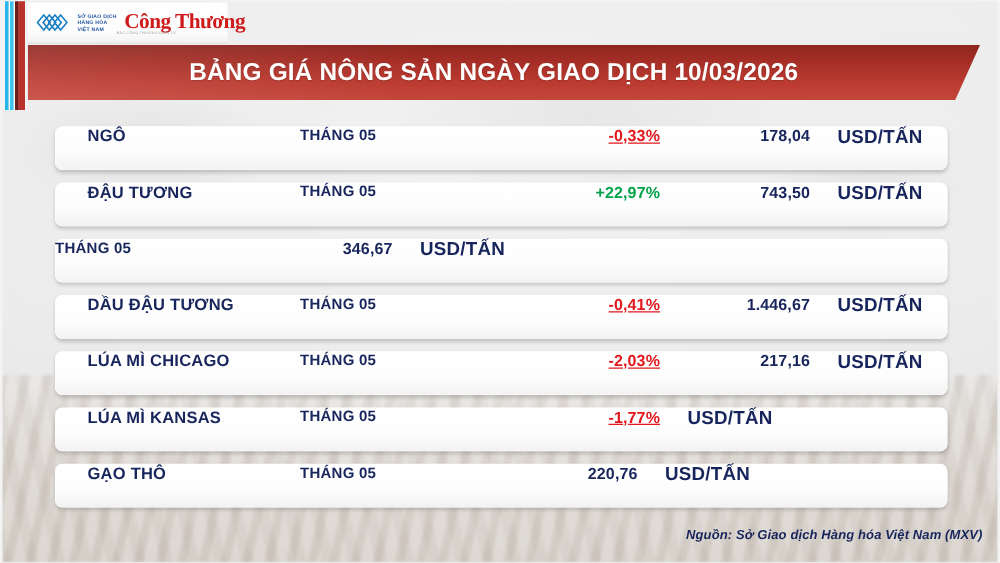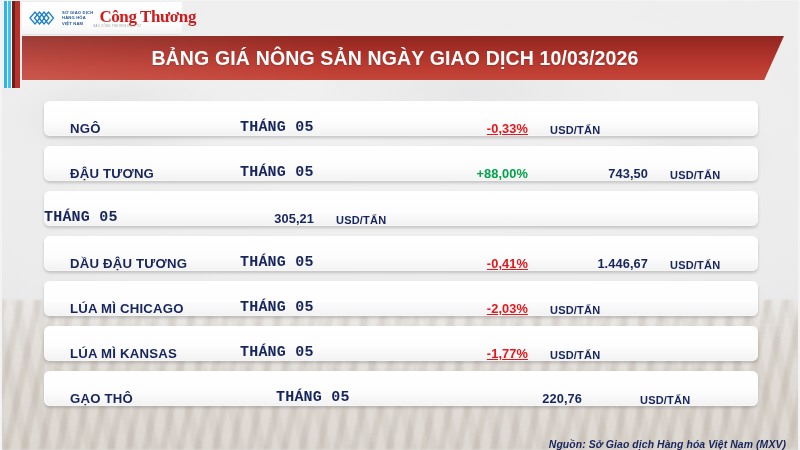--- a/index.html
+++ b/index.html
@@ -162,42 +162,41 @@
     z-index: 4;
   }
   .row {
     position: relative;
     height: 35px;
     margin-bottom: 10px;
     background: linear-gradient(180deg, #ffffff 0%, #fdfdfd 58%, #f2f2f2 100%);
     border-radius: 6px;
     box-shadow: 0 2px 3px rgba(90,90,90,.28), 0 0 0 .5px rgba(255,255,255,.7) inset;
     display: flex;
-    align-items: flex-end;
-  }
-  .row:last-child { margin-bottom: 0; gap: 36px; }
+    align-items: flex-start;
+  }
+  .row:last-child { margin-bottom: 0; }
 
   .c-name {
     width: 196px;
     padding-left: 26px;
     box-sizing: border-box;
     color: #17255c;
     font-size: 13.2px;
     font-weight: bold;
     letter-spacing: .2px;
     white-space: nowrap;
   }
   .c-month {
     width: 150px;
     color: #17255c;
-    font-size: 15px;
+    font-size: 12px;
     font-weight: bold;
     letter-spacing: .2px;
     white-space: nowrap;
-    font-family: Liberation Mono, monospace;
   }
   .c-change {
     width: 138px;
     text-align: right;
     font-size: 12.8px;
     font-weight: bold;
     letter-spacing: .1px;
     white-space: nowrap;
   }
   .c-change.up   { color: #00a24a; }
@@ -208,31 +207,31 @@
     color: #17255c;
     font-size: 12.8px;
     font-weight: bold;
     letter-spacing: .1px;
     white-space: nowrap;
   }
   .c-unit {
     flex: 1;
     padding-left: 22px;
     color: #17255c;
-    font-size: 11px;
+    font-size: 15px;
     font-weight: bold;
     letter-spacing: .2px;
     white-space: nowrap;
   }
 
   
   .source-note {
     position: absolute;
     right: 14px;
-    bottom: 0;
+    bottom: 16px;
     color: #17255c;
     font-size: 10.4px;
     font-weight: bold;
     font-style: italic;
     letter-spacing: .1px;
     white-space: nowrap;
     z-index: 6;
   }
 
   .frame-edge {
@@ -287,45 +286,47 @@
 
   <div class="title-banner">
     <div class="title-text">BẢNG GIÁ NÔNG SẢN NGÀY GIAO DỊCH 10/03/2026</div>
   </div>
 
   <div class="rows" id="rows-container">
       <div class="row">
         <div class="c-name">NGÔ</div>
         <div class="c-month">THÁNG 05</div>
         <div class="c-change down">-0,33%</div>
+        <div class="c-price">178,04</div>
         <div class="c-unit">USD/TẤN</div>
       </div>
       <div class="row">
         <div class="c-name">ĐẬU TƯƠNG</div>
         <div class="c-month">THÁNG 05</div>
-        <div class="c-change up">+88,00%</div>
+        <div class="c-change up">+22,97%</div>
         <div class="c-price">743,50</div>
         <div class="c-unit">USD/TẤN</div>
       </div>
       <div class="row">
         <div class="c-month">THÁNG 05</div>
-        <div class="c-price">305,21</div>
+        <div class="c-price">346,67</div>
         <div class="c-unit">USD/TẤN</div>
       </div>
       <div class="row">
         <div class="c-name">DẦU ĐẬU TƯƠNG</div>
         <div class="c-month">THÁNG 05</div>
         <div class="c-change down">-0,41%</div>
         <div class="c-price">1.446,67</div>
         <div class="c-unit">USD/TẤN</div>
       </div>
       <div class="row">
         <div class="c-name">LÚA MÌ CHICAGO</div>
         <div class="c-month">THÁNG 05</div>
         <div class="c-change down">-2,03%</div>
+        <div class="c-price">217,16</div>
         <div class="c-unit">USD/TẤN</div>
       </div>
       <div class="row">
         <div class="c-name">LÚA MÌ KANSAS</div>
         <div class="c-month">THÁNG 05</div>
         <div class="c-change down">-1,77%</div>
         <div class="c-unit">USD/TẤN</div>
       </div>
       <div class="row">
         <div class="c-name">GẠO THÔ</div>

